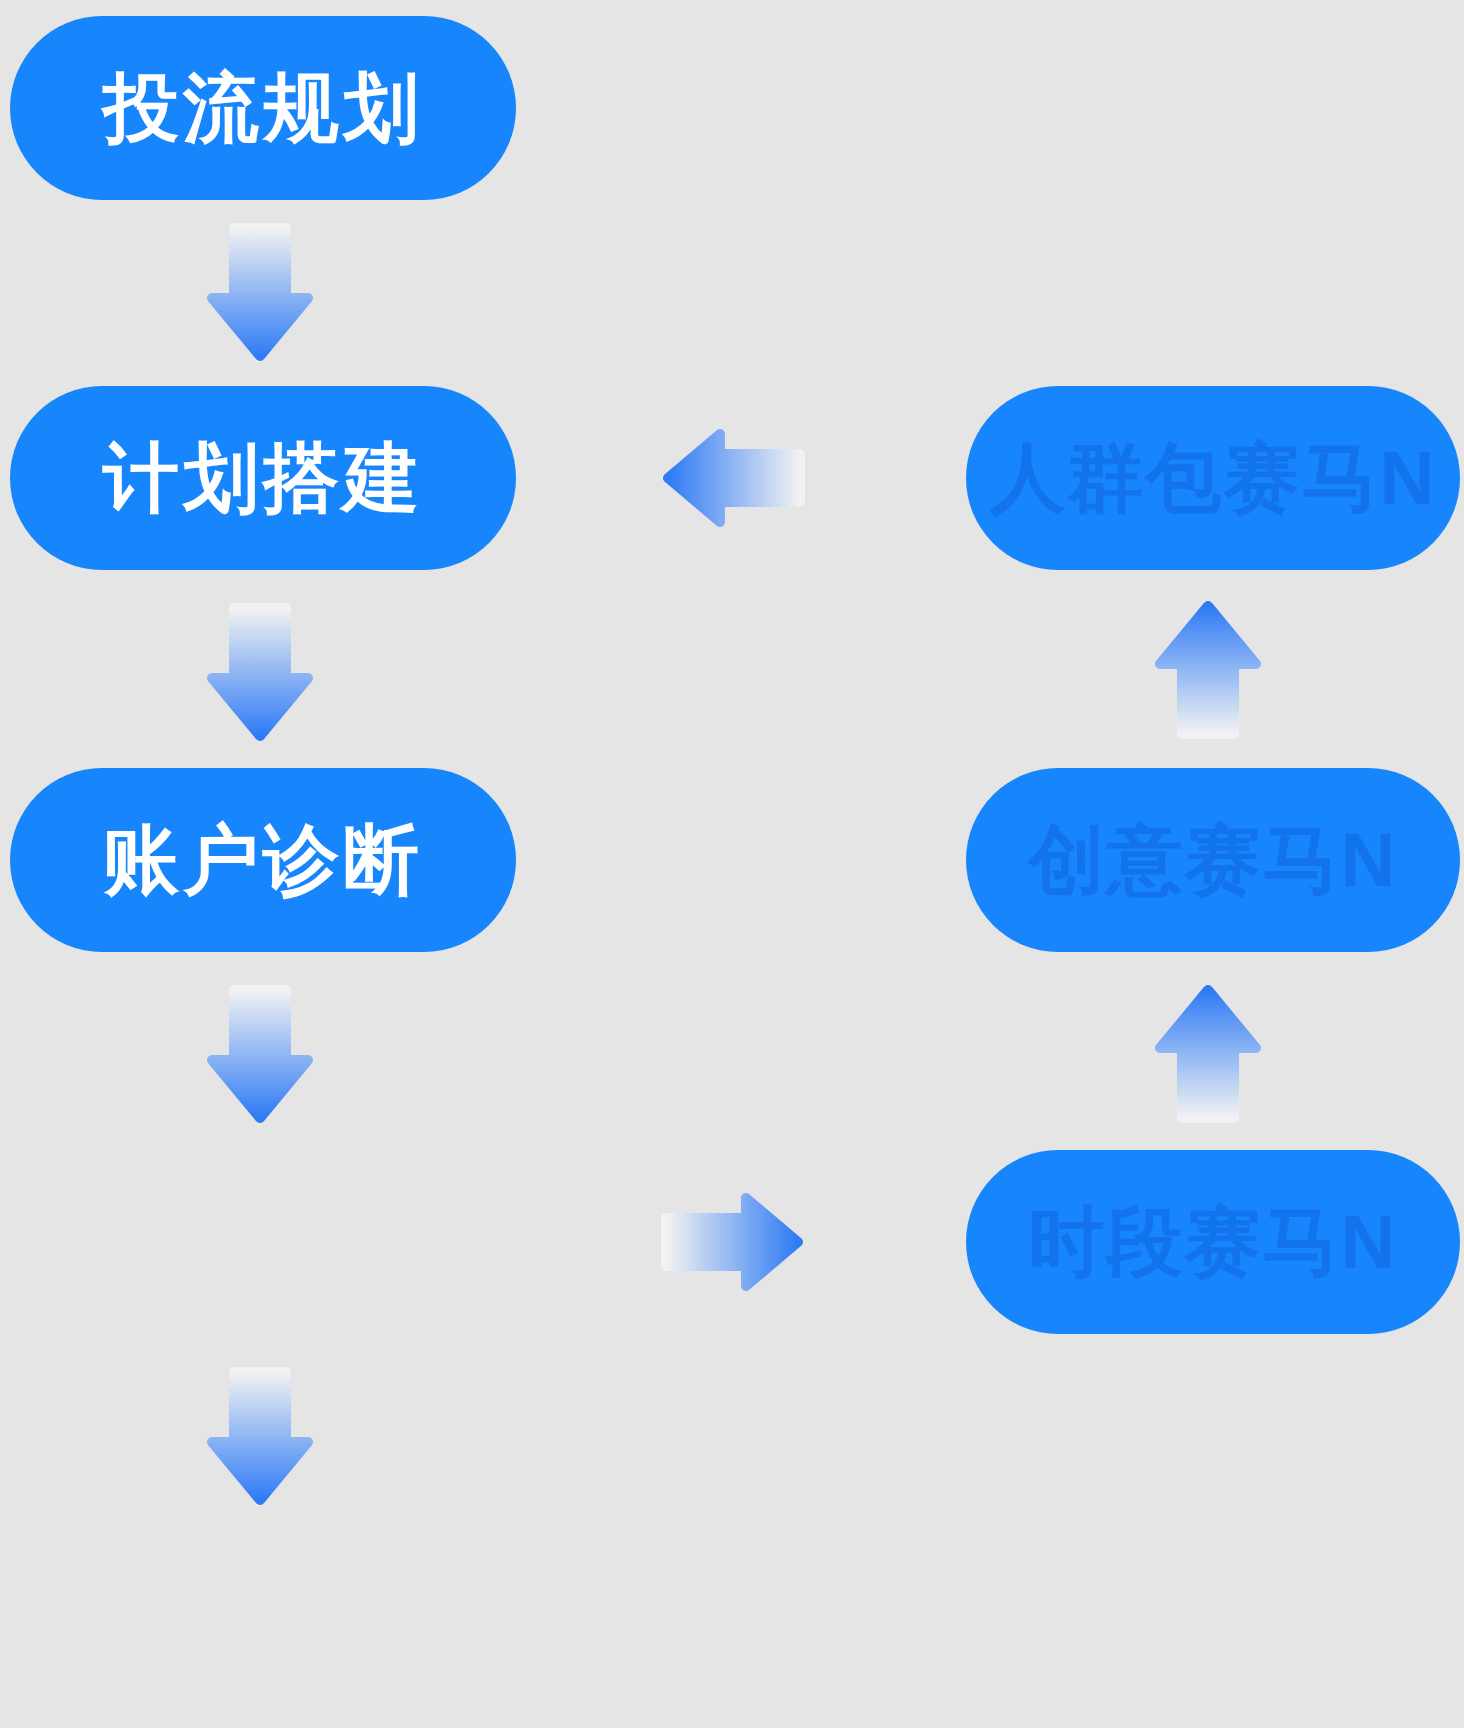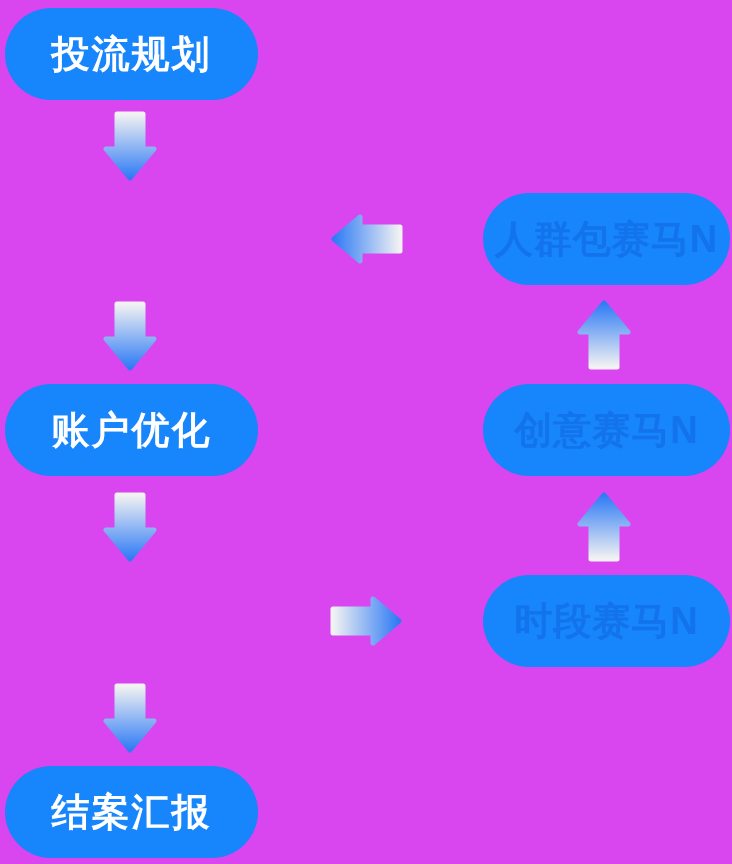--- a/index.html
+++ b/index.html
@@ -4,21 +4,21 @@
 <style>
   html, body {
     margin: 0;
     padding: 0;
     background: #000000;
   }
   .canvas {
     position: relative;
     width: 732px;
     height: 864px;
-    background: #d946ef;
+    background: #e5e5e5;
     overflow: hidden;
     font-family: "Liberation Sans", "DejaVu Sans", sans-serif;
   }
   .pill {
     position: absolute;
     height: 92px;
     border-radius: 46px;
     background: #1785FB;
     display: flex;
     align-items: center;
@@ -40,25 +40,25 @@
   .arrow.h { width: 72px; height: 50px; }
 </style>
 </head>
 <body>
 
 <div class="canvas">
 
   <div class="pill left-col" style="top:8px">
     <span>投流规划</span>
   </div>
+  <div class="pill left-col" style="top:193px">
+    <span>计划搭建</span>
+  </div>
   <div class="pill left-col" style="top:384px">
-    <span>账户优化</span>
-  </div>
-  <div class="pill left-col" style="top:766px">
-    <span>结案汇报</span>
+    <span>账户诊断</span>
   </div>
 
   <div class="pill right-col" style="top:193px">
     <span>人群包赛马N</span>
   </div>
   <div class="pill right-col" style="top:384px">
     <span>创意赛马N</span>
   </div>
   <div class="pill right-col" style="top:575px">
     <span>时段赛马N</span>

